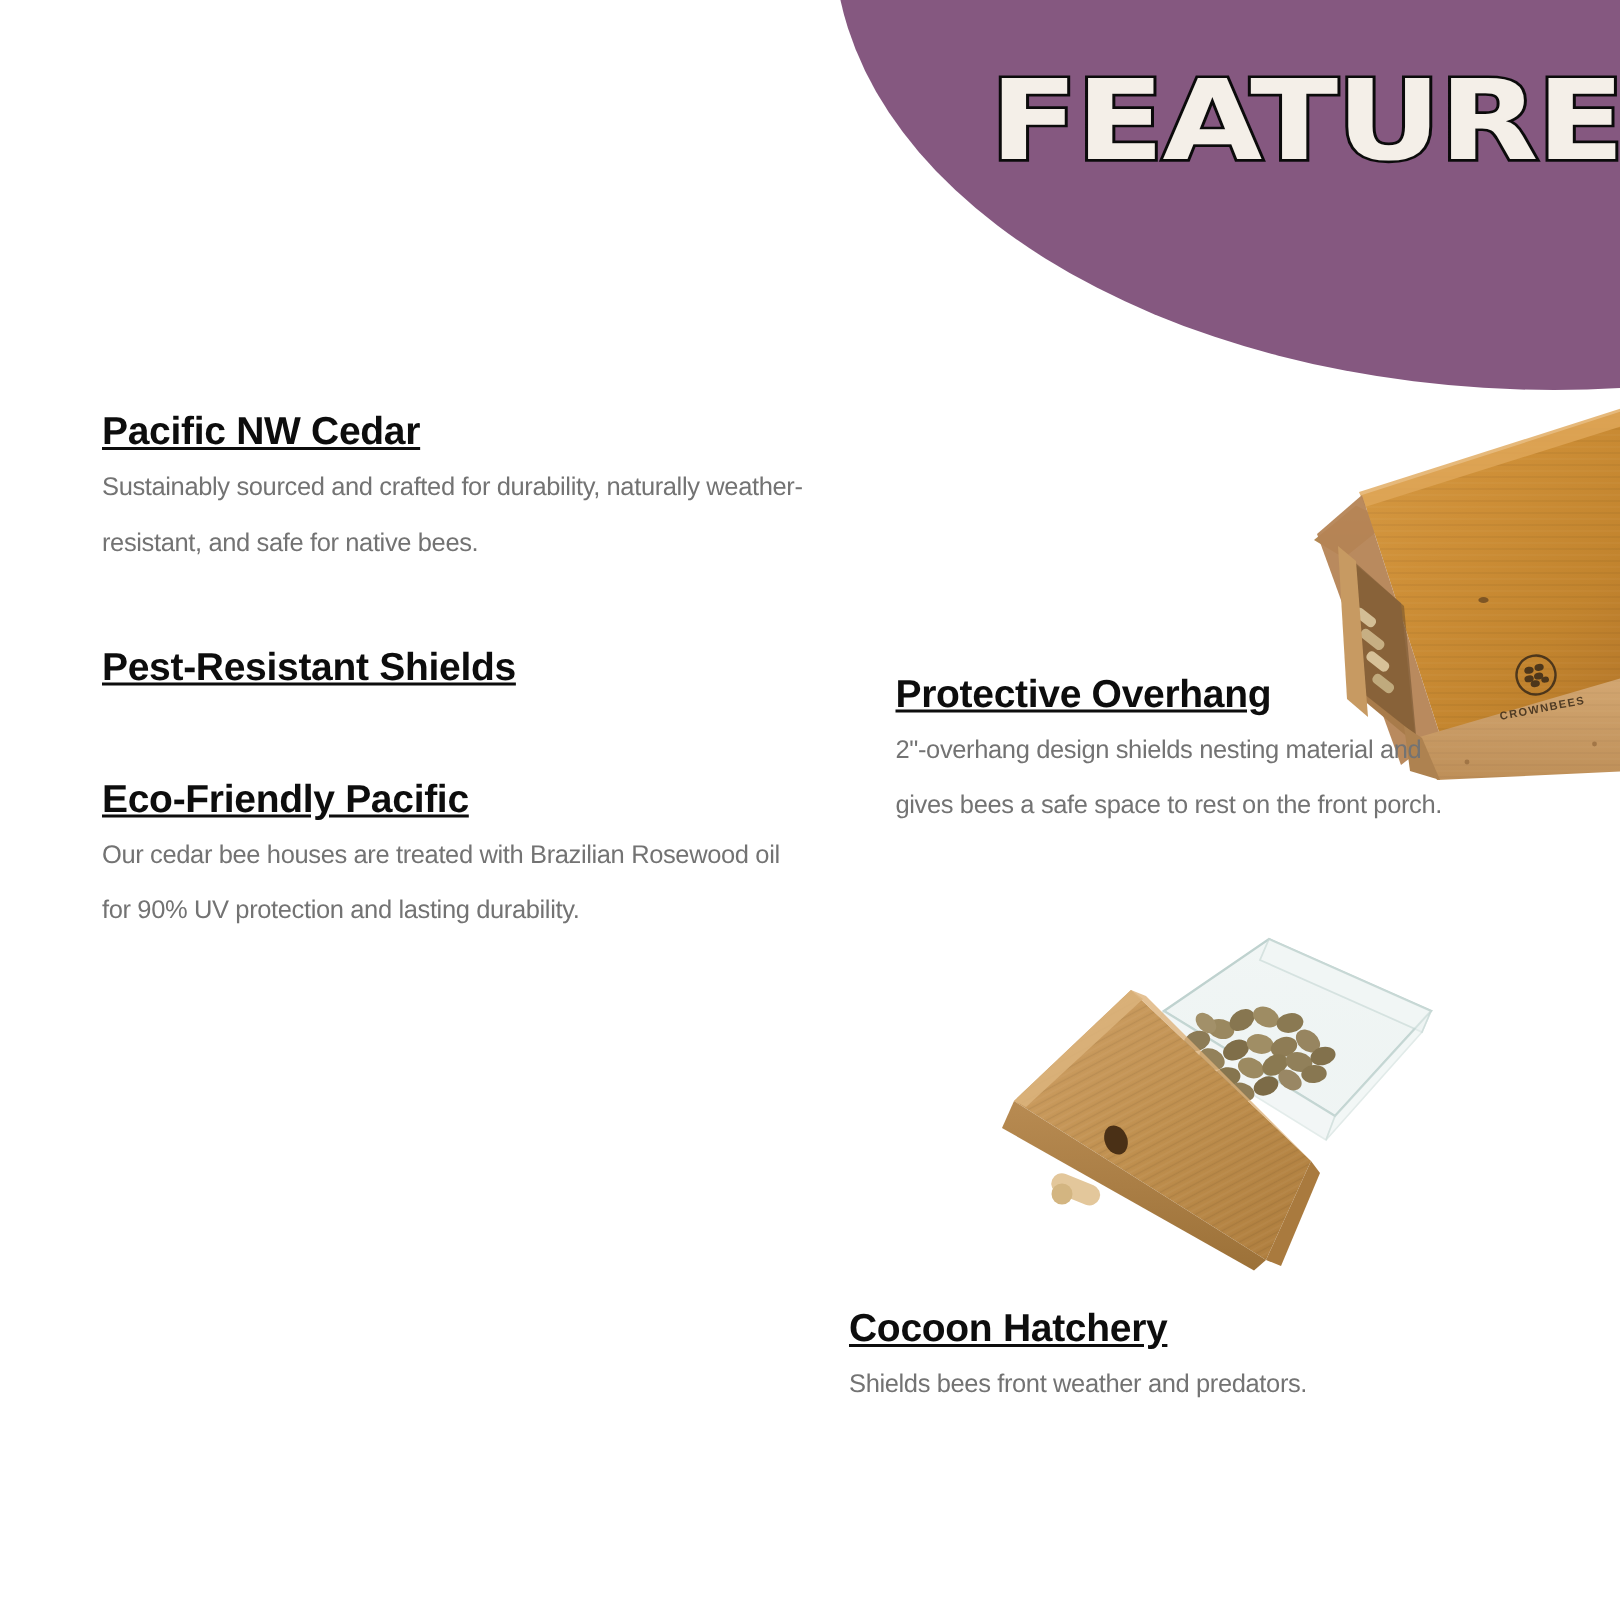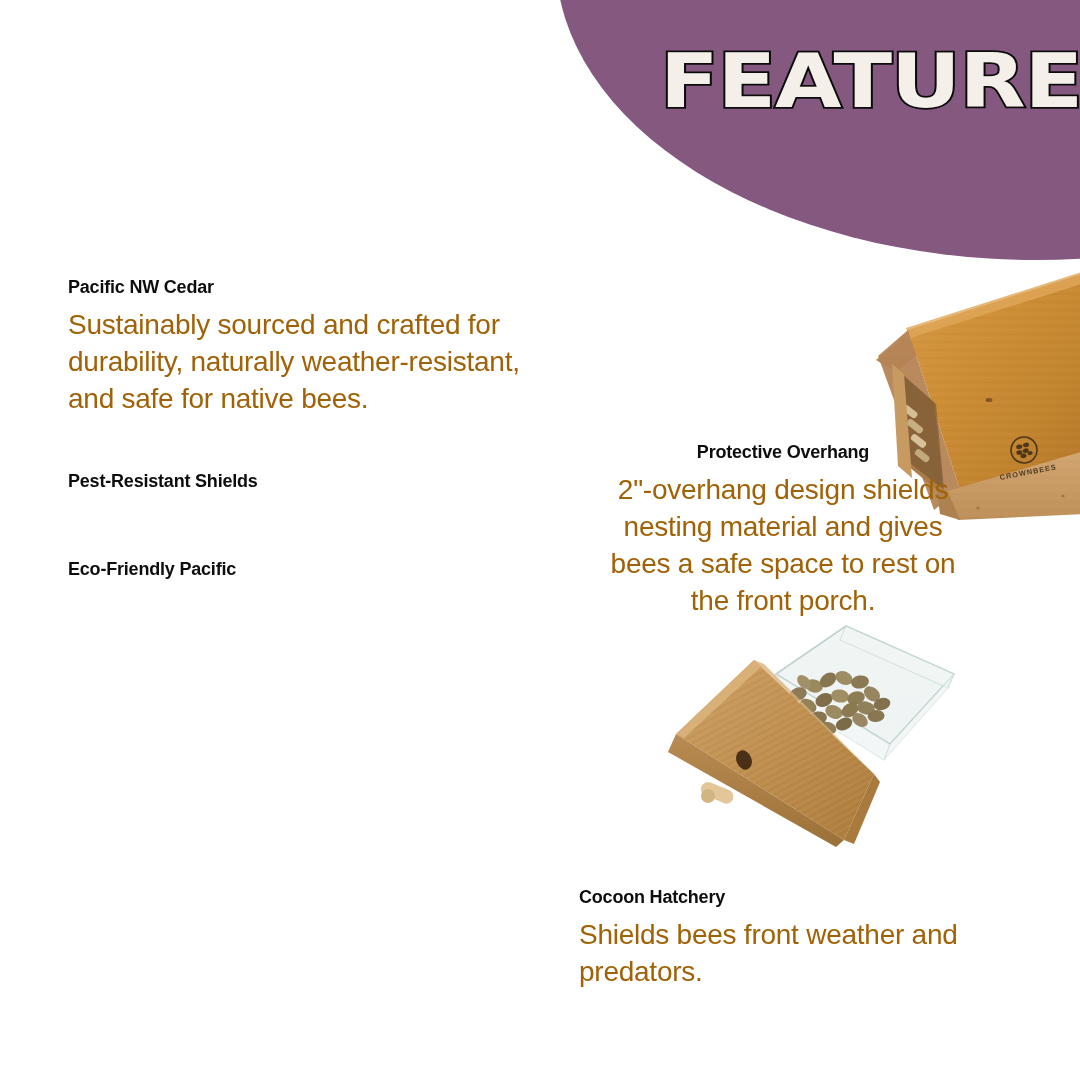--- a/index.html
+++ b/index.html
@@ -49,52 +49,51 @@
   .col-left {
     position: absolute;
     left: 68px;
     top: 272px;
     width: 470px;
     z-index: 4;
   }
   .col-right-top {
     position: absolute;
     left: 597px;
-    top: 437px;
+    top: 447px;
     width: 372px;
     z-index: 4;
-    text-align: center;
   }
   .col-right-bottom {
     position: absolute;
-    left: 579px;
+    left: 566px;
     top: 870px;
     width: 400px;
     z-index: 4;
-    margin-top: 12px;
   }
 
   .feature-block { margin-bottom: 38px; }
   .feature-block:last-child { margin-bottom: 0; }
 
   .f-title {
     font-family: "Liberation Sans", sans-serif;
     font-weight: bold;
-    font-size: 18px;
+    font-size: 26px;
     line-height: 31px;
     color: #0d0d0d;
     margin: 0 0 3px 0;
     letter-spacing: -0.2px;
+    text-decoration: underline;
   }
   .f-body {
     font-family: "Liberation Sans", sans-serif;
     font-weight: normal;
-    font-size: 28px;
+    font-size: 17px;
     line-height: 37px;
-    color: #a16207;
+    color: #737373;
     margin: 0;
     letter-spacing: -0.25px;
   }
   .gap-lg { margin-bottom: 49px; }
   .gap-xl { margin-bottom: 57px; }
 
   
   .beehouse {
     position: absolute;
     left: 848px;
@@ -281,20 +280,21 @@
       <p class="f-title">Pacific NW Cedar</p>
       <p class="f-body">Sustainably sourced and crafted for durability, naturally weather-resistant, and safe for native bees.</p>
     </div>
 
     <div class="feature-block gap-xl">
       <p class="f-title">Pest-Resistant Shields</p>
     </div>
 
     <div class="feature-block gap-xl">
       <p class="f-title">Eco-Friendly Pacific</p>
+      <p class="f-body">Our cedar bee houses are treated with Brazilian Rosewood oil for 90% UV protection and lasting durability.</p>
     </div>
 
     <div class="feature-block">
     </div>
 
   </div>
 
   <div class="col-right-top">
     <div class="feature-block">
       <p class="f-title">Protective Overhang</p>

